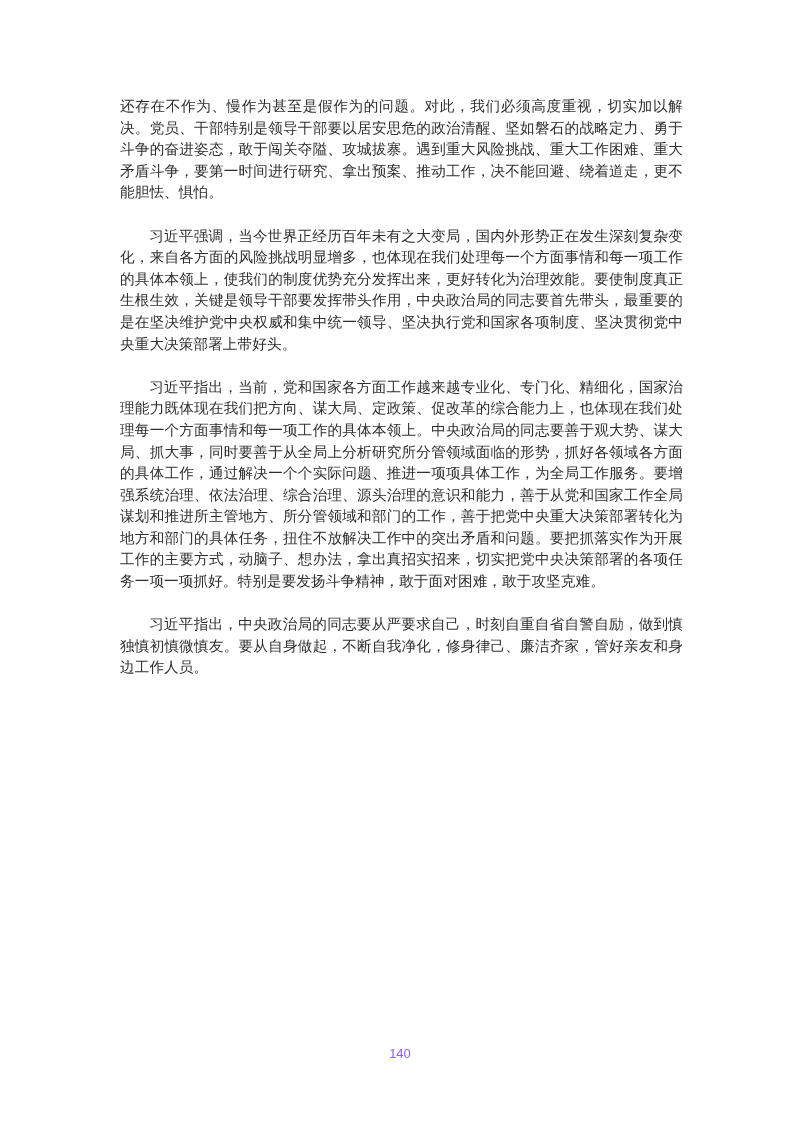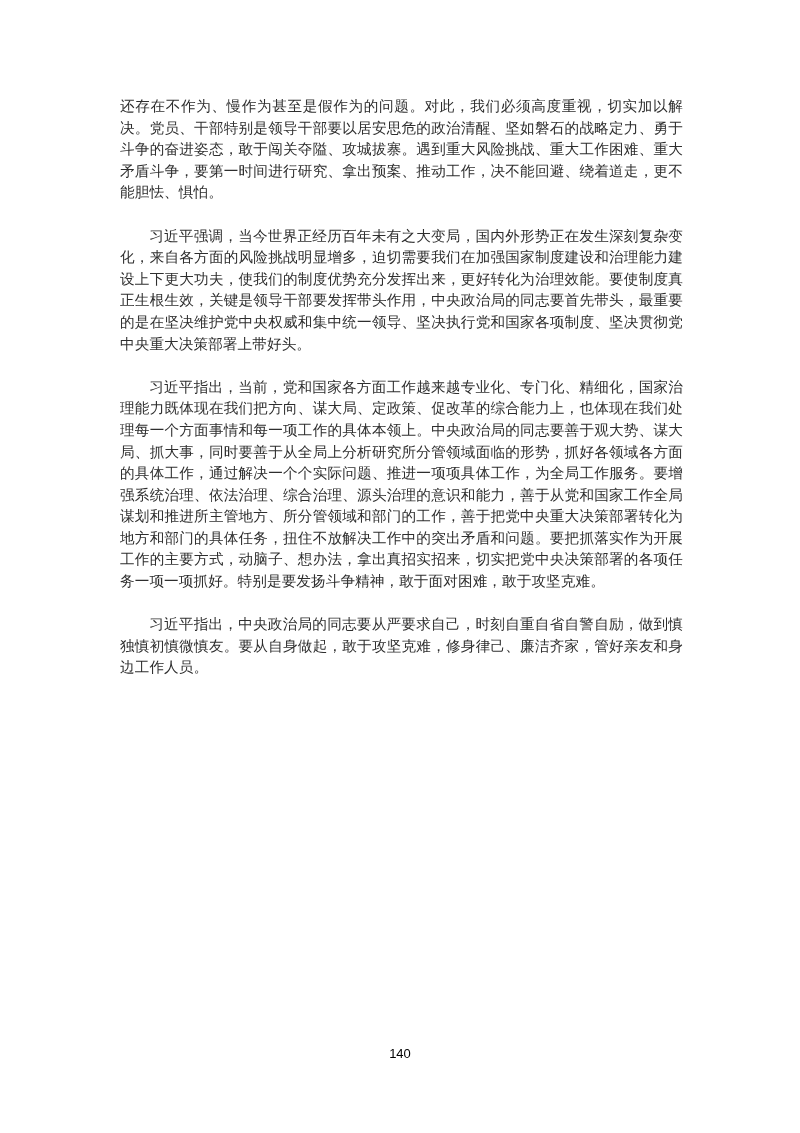--- a/index.html
+++ b/index.html
@@ -40,29 +40,29 @@
   .page-footer {
     position: absolute;
     left: 0;
     top: 1044px;
     width: 800px;
     text-align: center;
   }
   .page-number {
     font-family: "Liberation Sans", "DejaVu Sans", sans-serif;
     font-size: 13px;
-    color: #000000;
+    color: #8b5cf6;
   }
 </style>
 </head>
 <body>
 
 <div class="page">
   <div class="content">
     <p>还存在不作为、慢作为甚至是假作为的问题。对此，我们必须高度重视，切实加以解决。党员、干部特别是领导干部要以居安思危的政治清醒、坚如磐石的战略定力、勇于斗争的奋进姿态，敢于闯关夺隘、攻城拔寨。遇到重大风险挑战、重大工作困难、重大矛盾斗争，要第一时间进行研究、拿出预案、推动工作，决不能回避、绕着道走，更不能胆怯、惧怕。</p>
-    <p class="indent">习近平强调，当今世界正经历百年未有之大变局，国内外形势正在发生深刻复杂变化，来自各方面的风险挑战明显增多，迫切需要我们在加强国家制度建设和治理能力建设上下更大功夫，使我们的制度优势充分发挥出来，更好转化为治理效能。要使制度真正生根生效，关键是领导干部要发挥带头作用，中央政治局的同志要首先带头，最重要的是在坚决维护党中央权威和集中统一领导、坚决执行党和国家各项制度、坚决贯彻党中央重大决策部署上带好头。</p>
+    <p class="indent">习近平强调，当今世界正经历百年未有之大变局，国内外形势正在发生深刻复杂变化，来自各方面的风险挑战明显增多，也体现在我们处理每一个方面事情和每一项工作的具体本领上，使我们的制度优势充分发挥出来，更好转化为治理效能。要使制度真正生根生效，关键是领导干部要发挥带头作用，中央政治局的同志要首先带头，最重要的是在坚决维护党中央权威和集中统一领导、坚决执行党和国家各项制度、坚决贯彻党中央重大决策部署上带好头。</p>
     <p class="indent">习近平指出，当前，党和国家各方面工作越来越专业化、专门化、精细化，国家治理能力既体现在我们把方向、谋大局、定政策、促改革的综合能力上，也体现在我们处理每一个方面事情和每一项工作的具体本领上。中央政治局的同志要善于观大势、谋大局、抓大事，同时要善于从全局上分析研究所分管领域面临的形势，抓好各领域各方面的具体工作，通过解决一个个实际问题、推进一项项具体工作，为全局工作服务。要增强系统治理、依法治理、综合治理、源头治理的意识和能力，善于从党和国家工作全局谋划和推进所主管地方、所分管领域和部门的工作，善于把党中央重大决策部署转化为地方和部门的具体任务，扭住不放解决工作中的突出矛盾和问题。要把抓落实作为开展工作的主要方式，动脑子、想办法，拿出真招实招来，切实把党中央决策部署的各项任务一项一项抓好。特别是要发扬斗争精神，敢于面对困难，敢于攻坚克难。</p>
-    <p class="indent">习近平指出，中央政治局的同志要从严要求自己，时刻自重自省自警自励，做到慎独慎初慎微慎友。要从自身做起，敢于攻坚克难，修身律己、廉洁齐家，管好亲友和身边工作人员。</p>
+    <p class="indent">习近平指出，中央政治局的同志要从严要求自己，时刻自重自省自警自励，做到慎独慎初慎微慎友。要从自身做起，不断自我净化，修身律己、廉洁齐家，管好亲友和身边工作人员。</p>
   </div>
   <div class="page-footer">
     <span class="page-number">140</span>
   </div>
 </div>
 
 </body></html>

